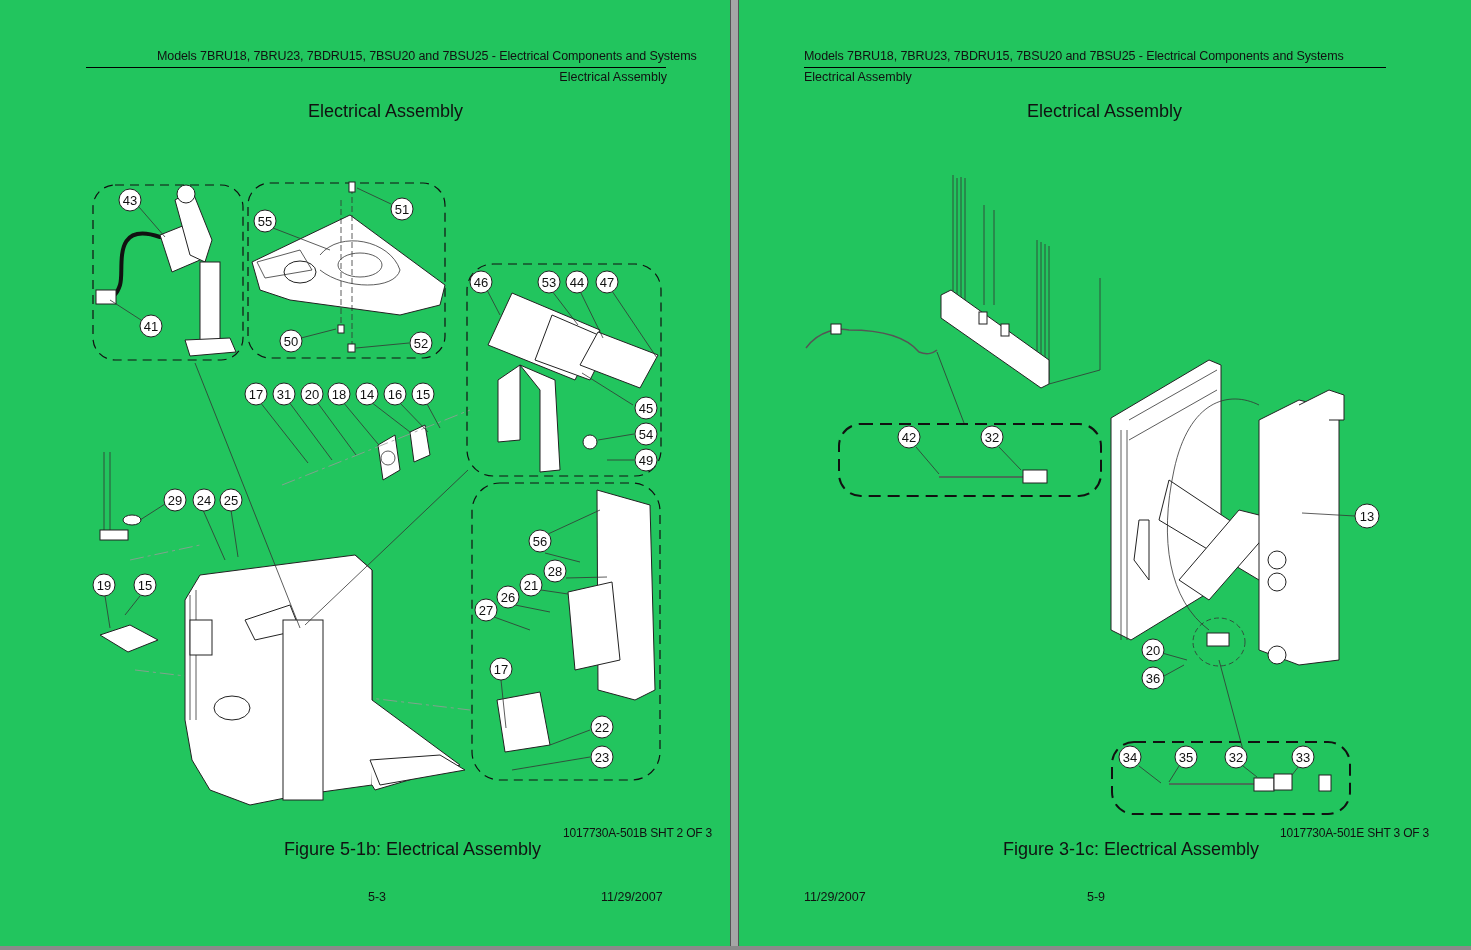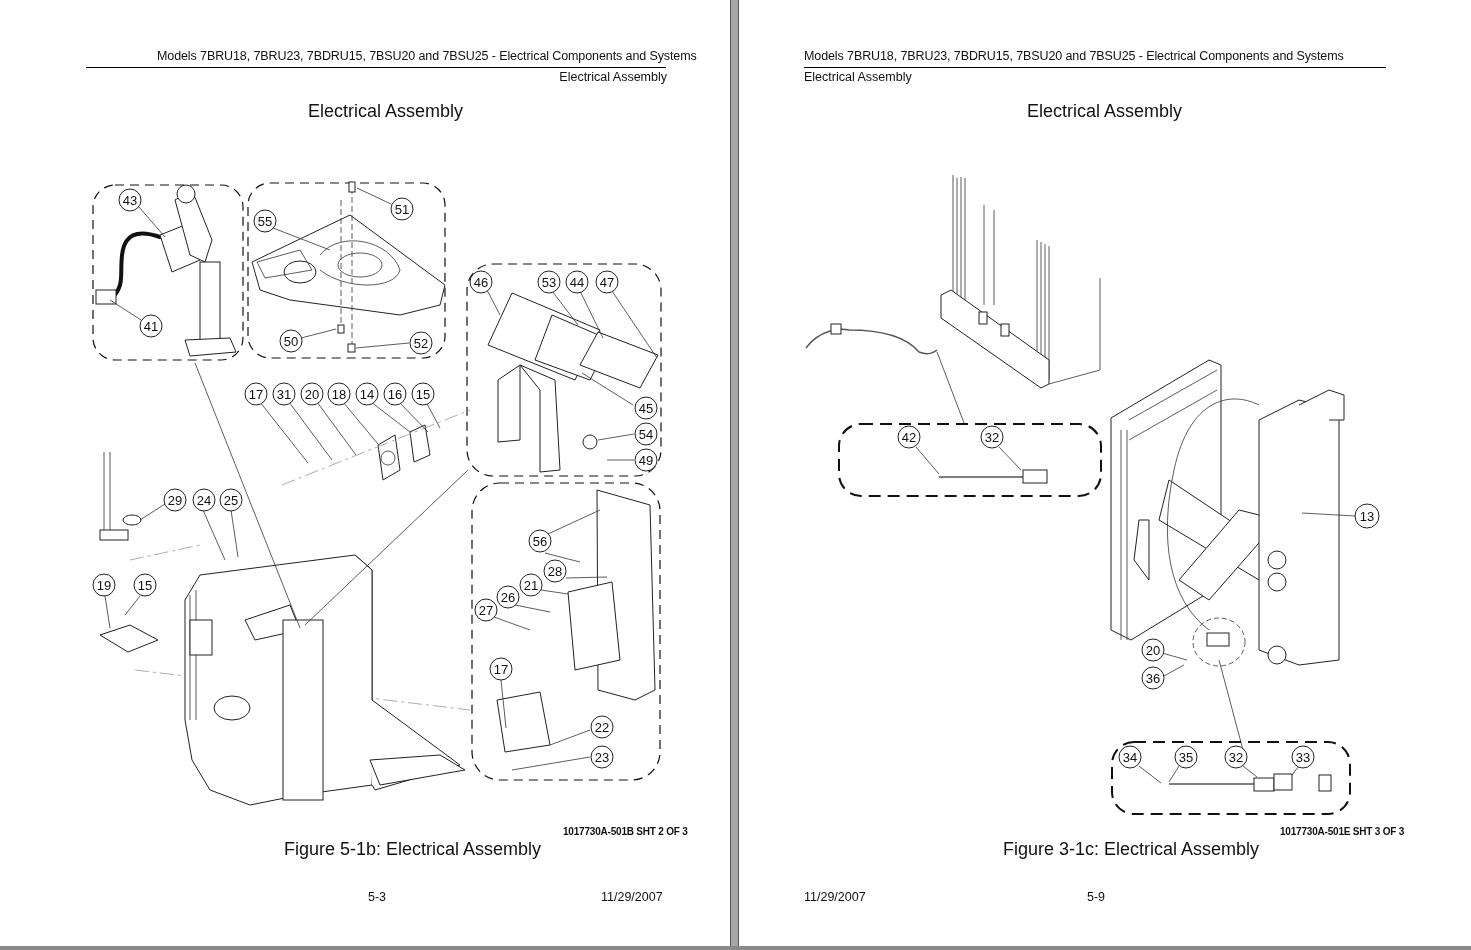--- a/index.html
+++ b/index.html
@@ -3,33 +3,33 @@
 <meta charset="utf-8">
 <style>
   html, body { margin:0; padding:0; }
   body {
     width:1471px; height:950px; position:relative; overflow:hidden;
     background:#a6a6a6;
     font-family:"Liberation Sans", "DejaVu Sans", sans-serif;
     color:#111;
   }
   .page {
-    position:absolute; top:0; background:#ffffff;
+    position:absolute; top:0; background:#22c55e;
   }
   #page-left { left:0; width:730px; height:946px; border-right:1px solid #555; }
   #page-right { left:738px; width:733px; height:946px; border-left:1px solid #555; }
   .bottom-edge { position:absolute; left:0; top:946px; width:1471px; height:4px; background:#8a8a8a; }
 
   .running-head {
     position:absolute; font-size:12.5px; letter-spacing:-0.1px; white-space:nowrap;
   }
   .rule { position:absolute; height:1px; background:#000; }
   .section-sub { position:absolute; font-size:12.5px; white-space:nowrap; }
   .page-title { position:absolute; font-size:18px; white-space:nowrap; }
-  .sheet-id { position:absolute; font-size:10px; font-weight:bold; white-space:nowrap; letter-spacing:-0.2px; }
+  .sheet-id { position:absolute; font-size:12px; font-weight:normal; white-space:nowrap; letter-spacing:-0.2px; }
   .fig-caption { position:absolute; font-size:18px; white-space:nowrap; }
   .footer-text { position:absolute; font-size:12.5px; white-space:nowrap; }
 
   svg.drawing { position:absolute; left:0; top:0; overflow:visible; }
   .callout circle { fill:#fff; stroke:#222; stroke-width:1; }
   .callout text { font-size:13px; fill:#111; text-anchor:middle; dominant-baseline:central; font-family:"Liberation Sans", sans-serif; }
   .leader { stroke:#333; stroke-width:0.8; fill:none; }
   .dash-box { fill:none; stroke:#111; stroke-width:1.2; stroke-dasharray:9 6; }
   .dash-box-heavy { fill:none; stroke:#111; stroke-width:2; stroke-dasharray:12 7; }
   .part { fill:#fff; stroke:#222; stroke-width:1; }

